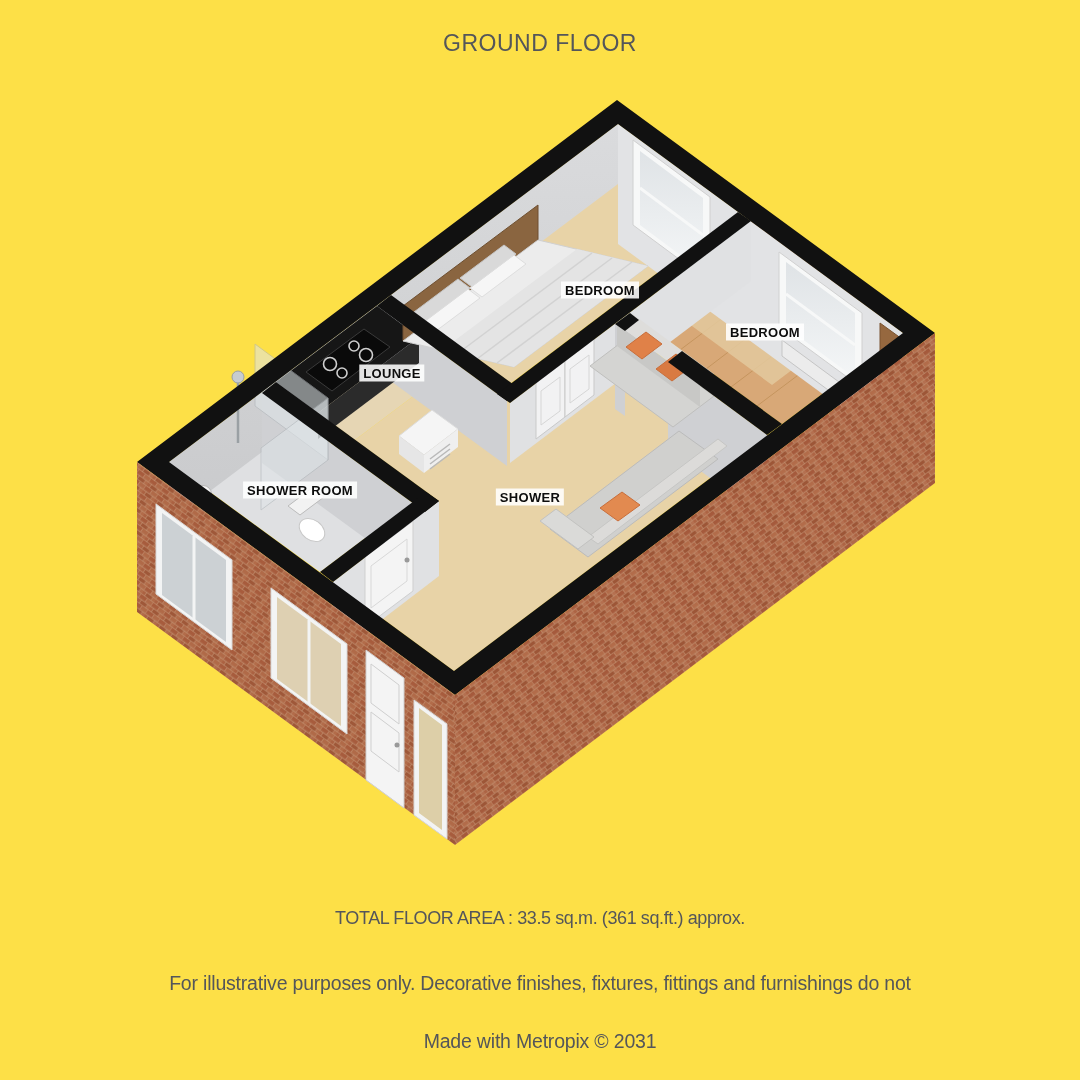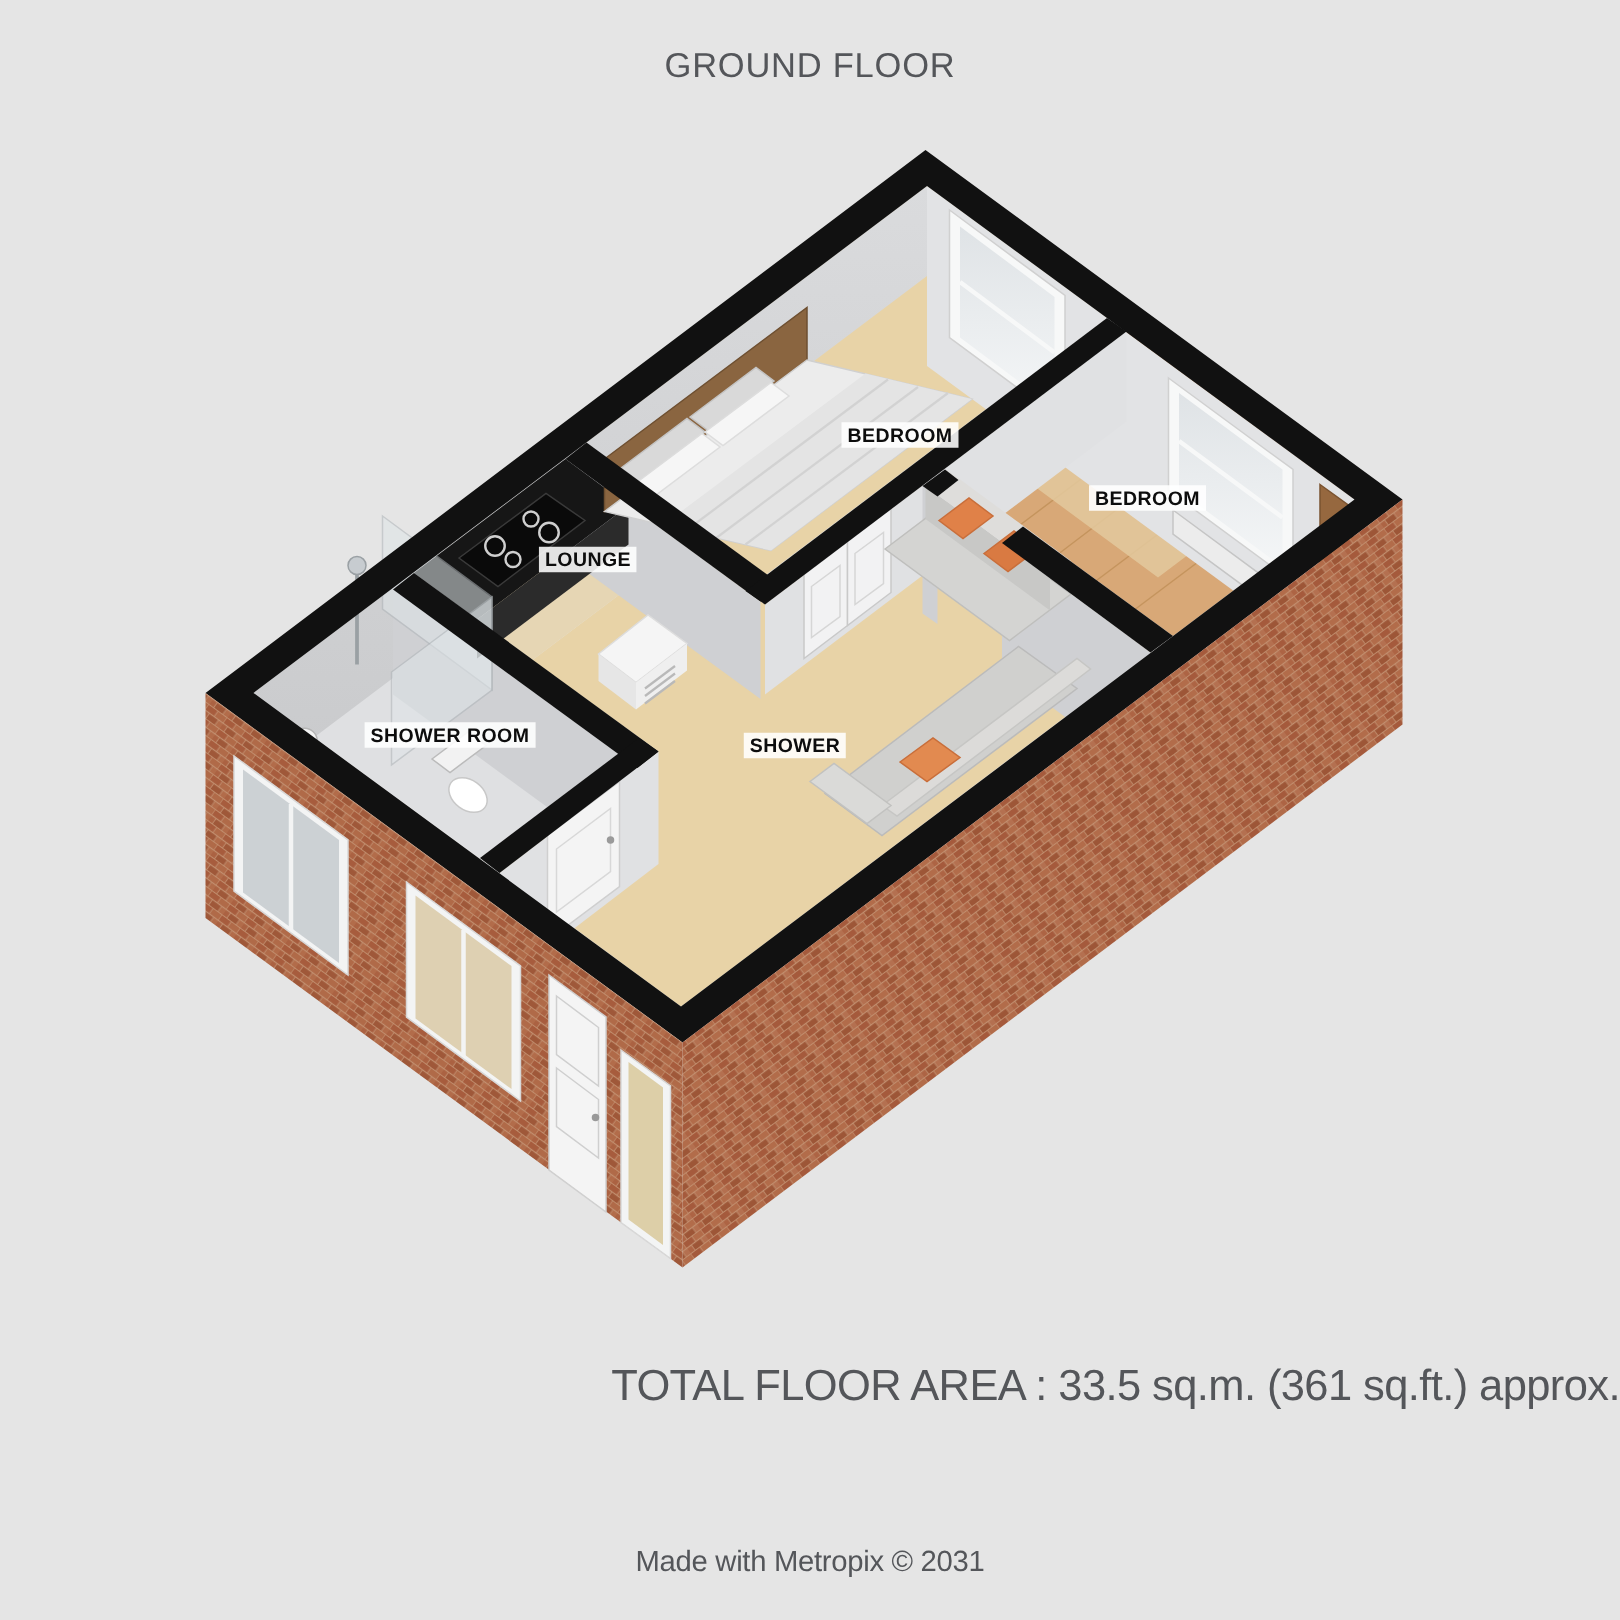--- a/index.html
+++ b/index.html
@@ -1,26 +1,26 @@
 <!DOCTYPE html>
 <html><head>
 <meta charset="utf-8">
 <style>
   html,body{margin:0;padding:0;background:#ffffff;}
-  #stage{position:relative;width:1080px;height:1080px;background:#e5e5e5;overflow:hidden;
+  #stage{position:relative;width:1080px;height:1080px;background:#fde047;overflow:hidden;
          font-family:"Liberation Sans", sans-serif;}
   .hdr{position:absolute;left:0;width:1080px;text-align:center;color:#54565a;}
   #hdr-title{top:30px;font-size:23px;letter-spacing:.5px;}
   #hdr-sub{top:59px;font-size:21px;}
   #plan-svg{position:absolute;left:0;top:0;}
   .room-label{position:absolute;transform:translate(-50%,-50%);background:rgba(255,255,255,.88);
               color:#0d0d0d;font-weight:bold;font-size:13px;padding:1px 4px;white-space:nowrap;
               letter-spacing:.3px;}
   .ftr{position:absolute;left:0;width:1080px;text-align:center;color:#54565a;}
-  #ftr-total{top:908px;font-size:29px;letter-spacing:-.4px;text-align:right;}
+  #ftr-total{top:908px;font-size:18px;letter-spacing:-.4px;}
   #ftr-d1{top:972px;font-size:19.5px;letter-spacing:-.2px;}
   #ftr-d2{top:1001px;font-size:19.5px;letter-spacing:-.2px;}
   #ftr-d3{top:1030px;font-size:19.5px;letter-spacing:-.2px;}
 </style>
 </head>
 <body>
 
 <div id="stage">
 
   <div class="hdr" id="hdr-title">GROUND FLOOR</div>
@@ -209,15 +209,16 @@
     </g>
   </svg>
 
   <div class="room-label" style="left:600px;top:290px">BEDROOM</div>
   <div class="room-label" style="left:765px;top:332px">BEDROOM</div>
   <div class="room-label" style="left:392px;top:373px">LOUNGE</div>
   <div class="room-label" style="left:300px;top:490px">SHOWER ROOM</div>
   <div class="room-label" style="left:530px;top:497px">SHOWER</div>
 
   <div class="ftr" id="ftr-total">TOTAL FLOOR AREA : 33.5 sq.m. (361 sq.ft.) approx.</div>
+  <div class="ftr" id="ftr-d1">For illustrative purposes only. Decorative finishes, fixtures, fittings and furnishings do not</div>
   <div class="ftr" id="ftr-d3">Made with Metropix © 2031</div>
 
 </div>
 
 </body></html>

